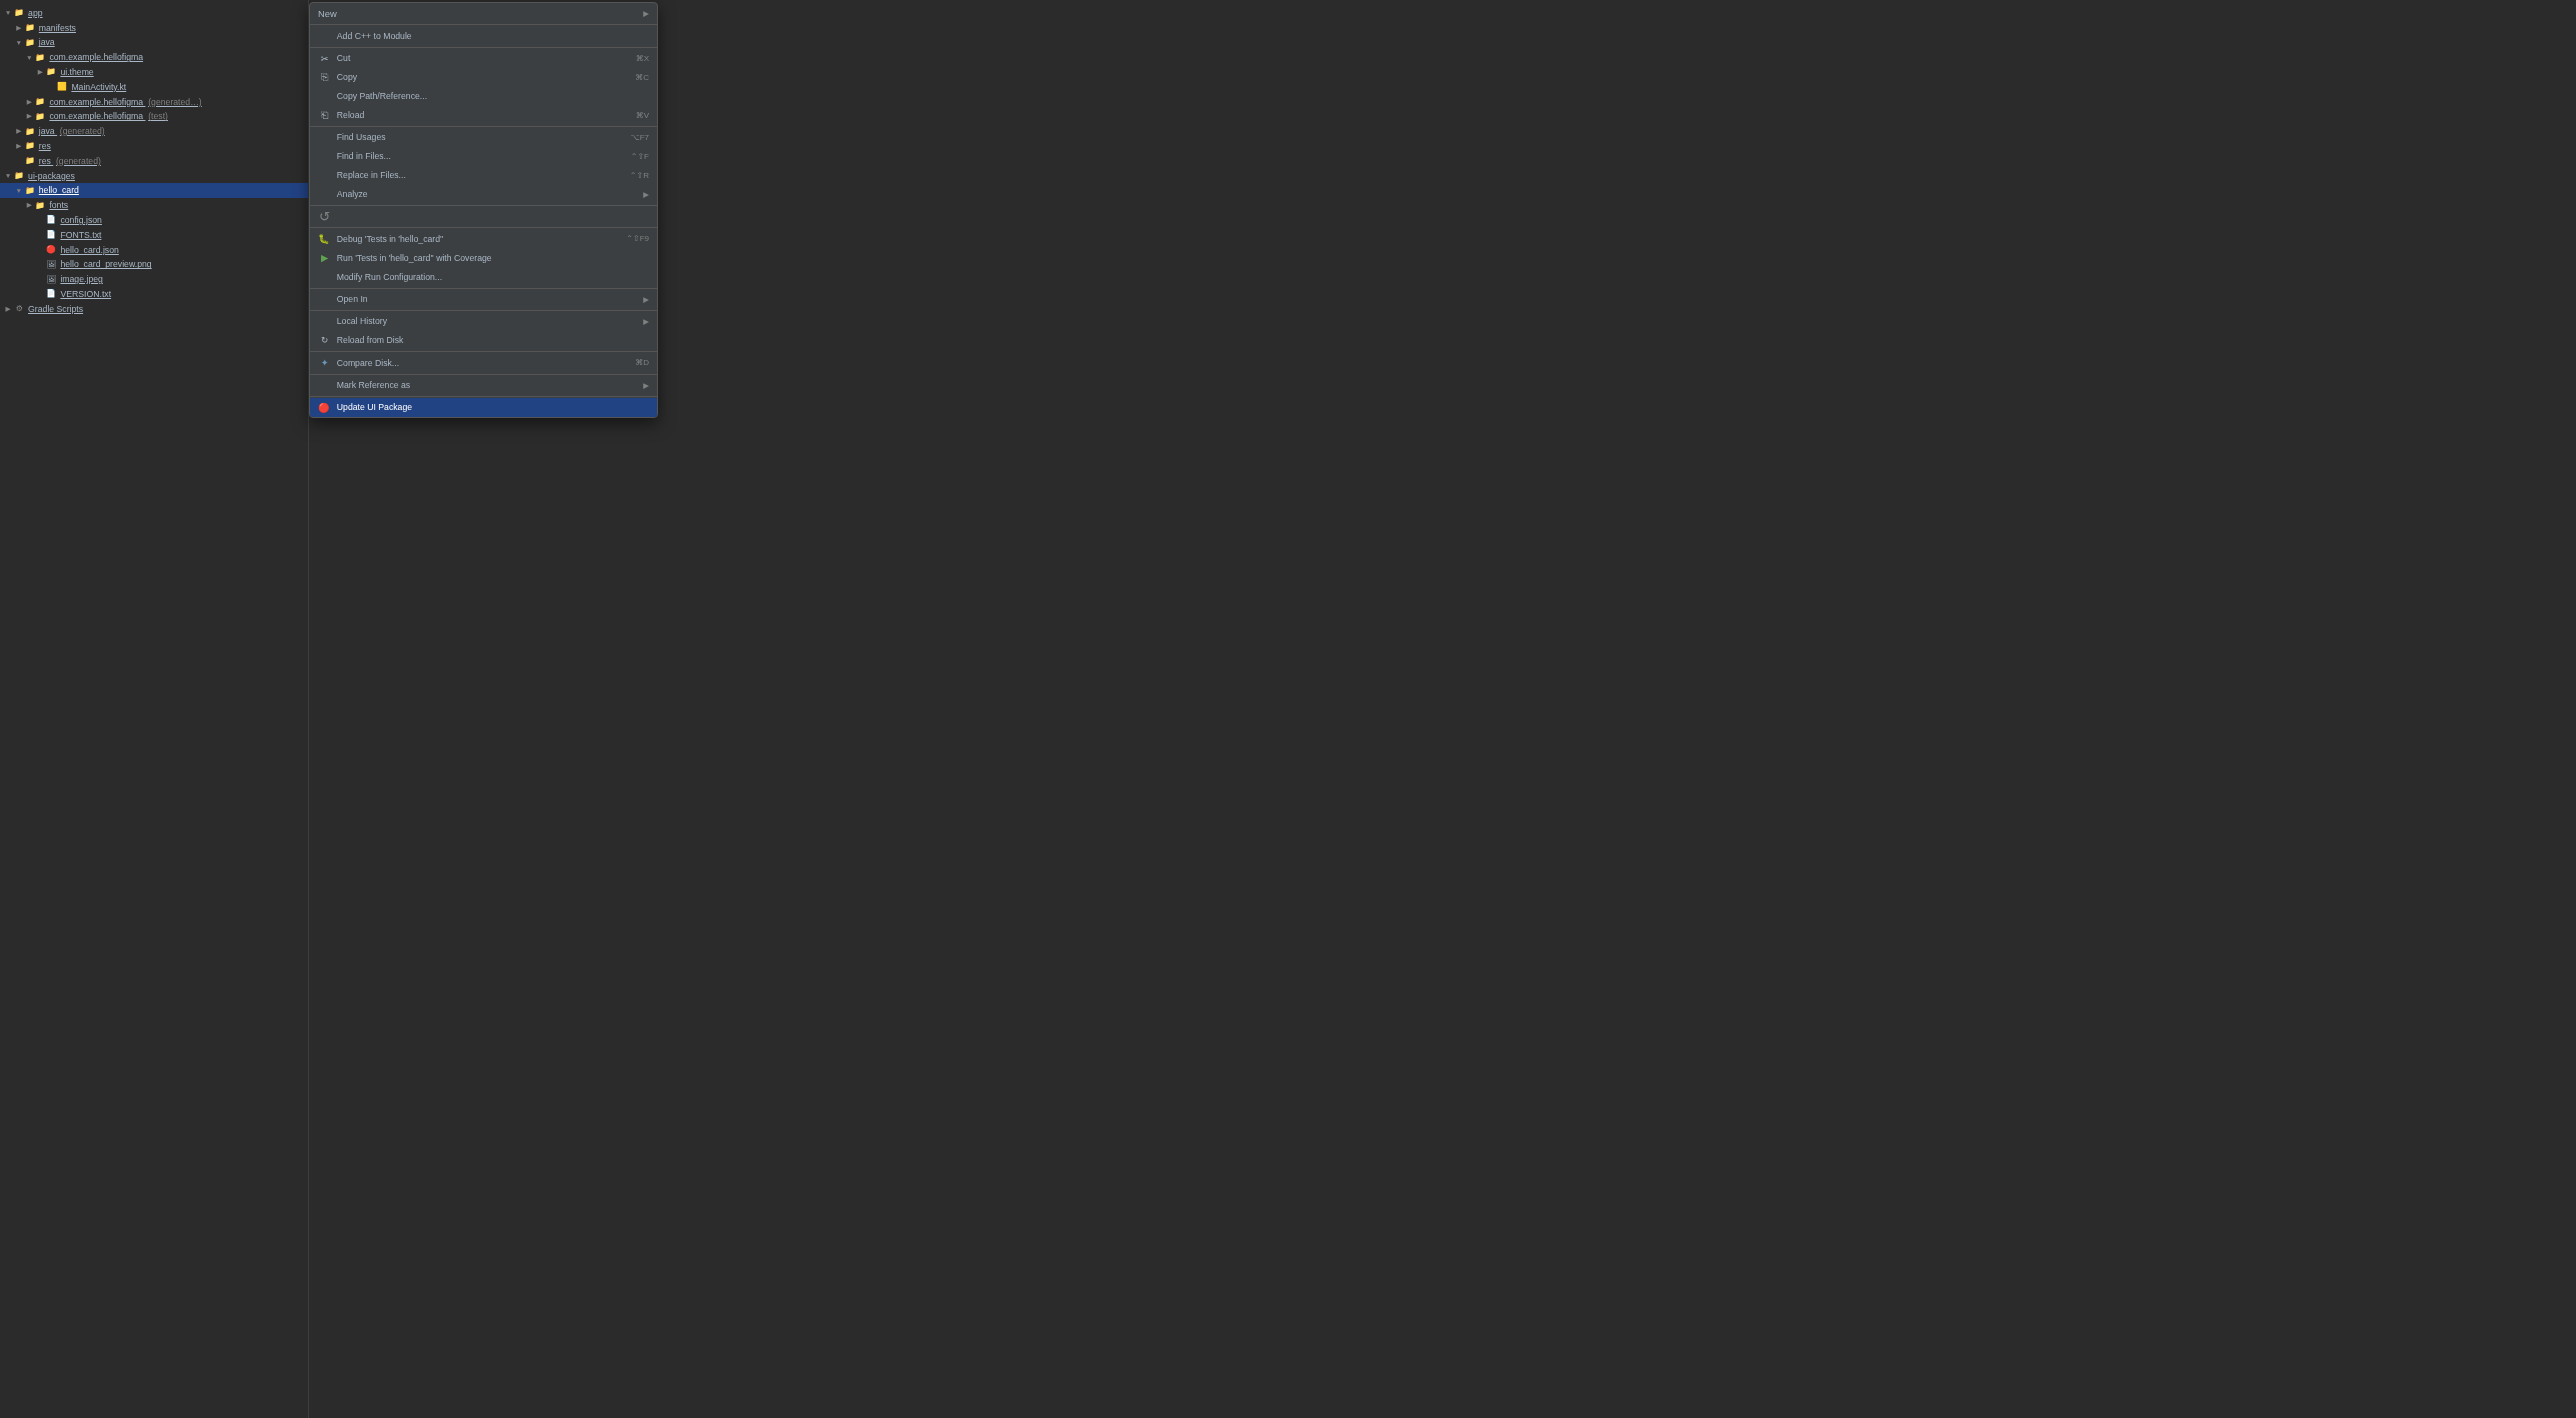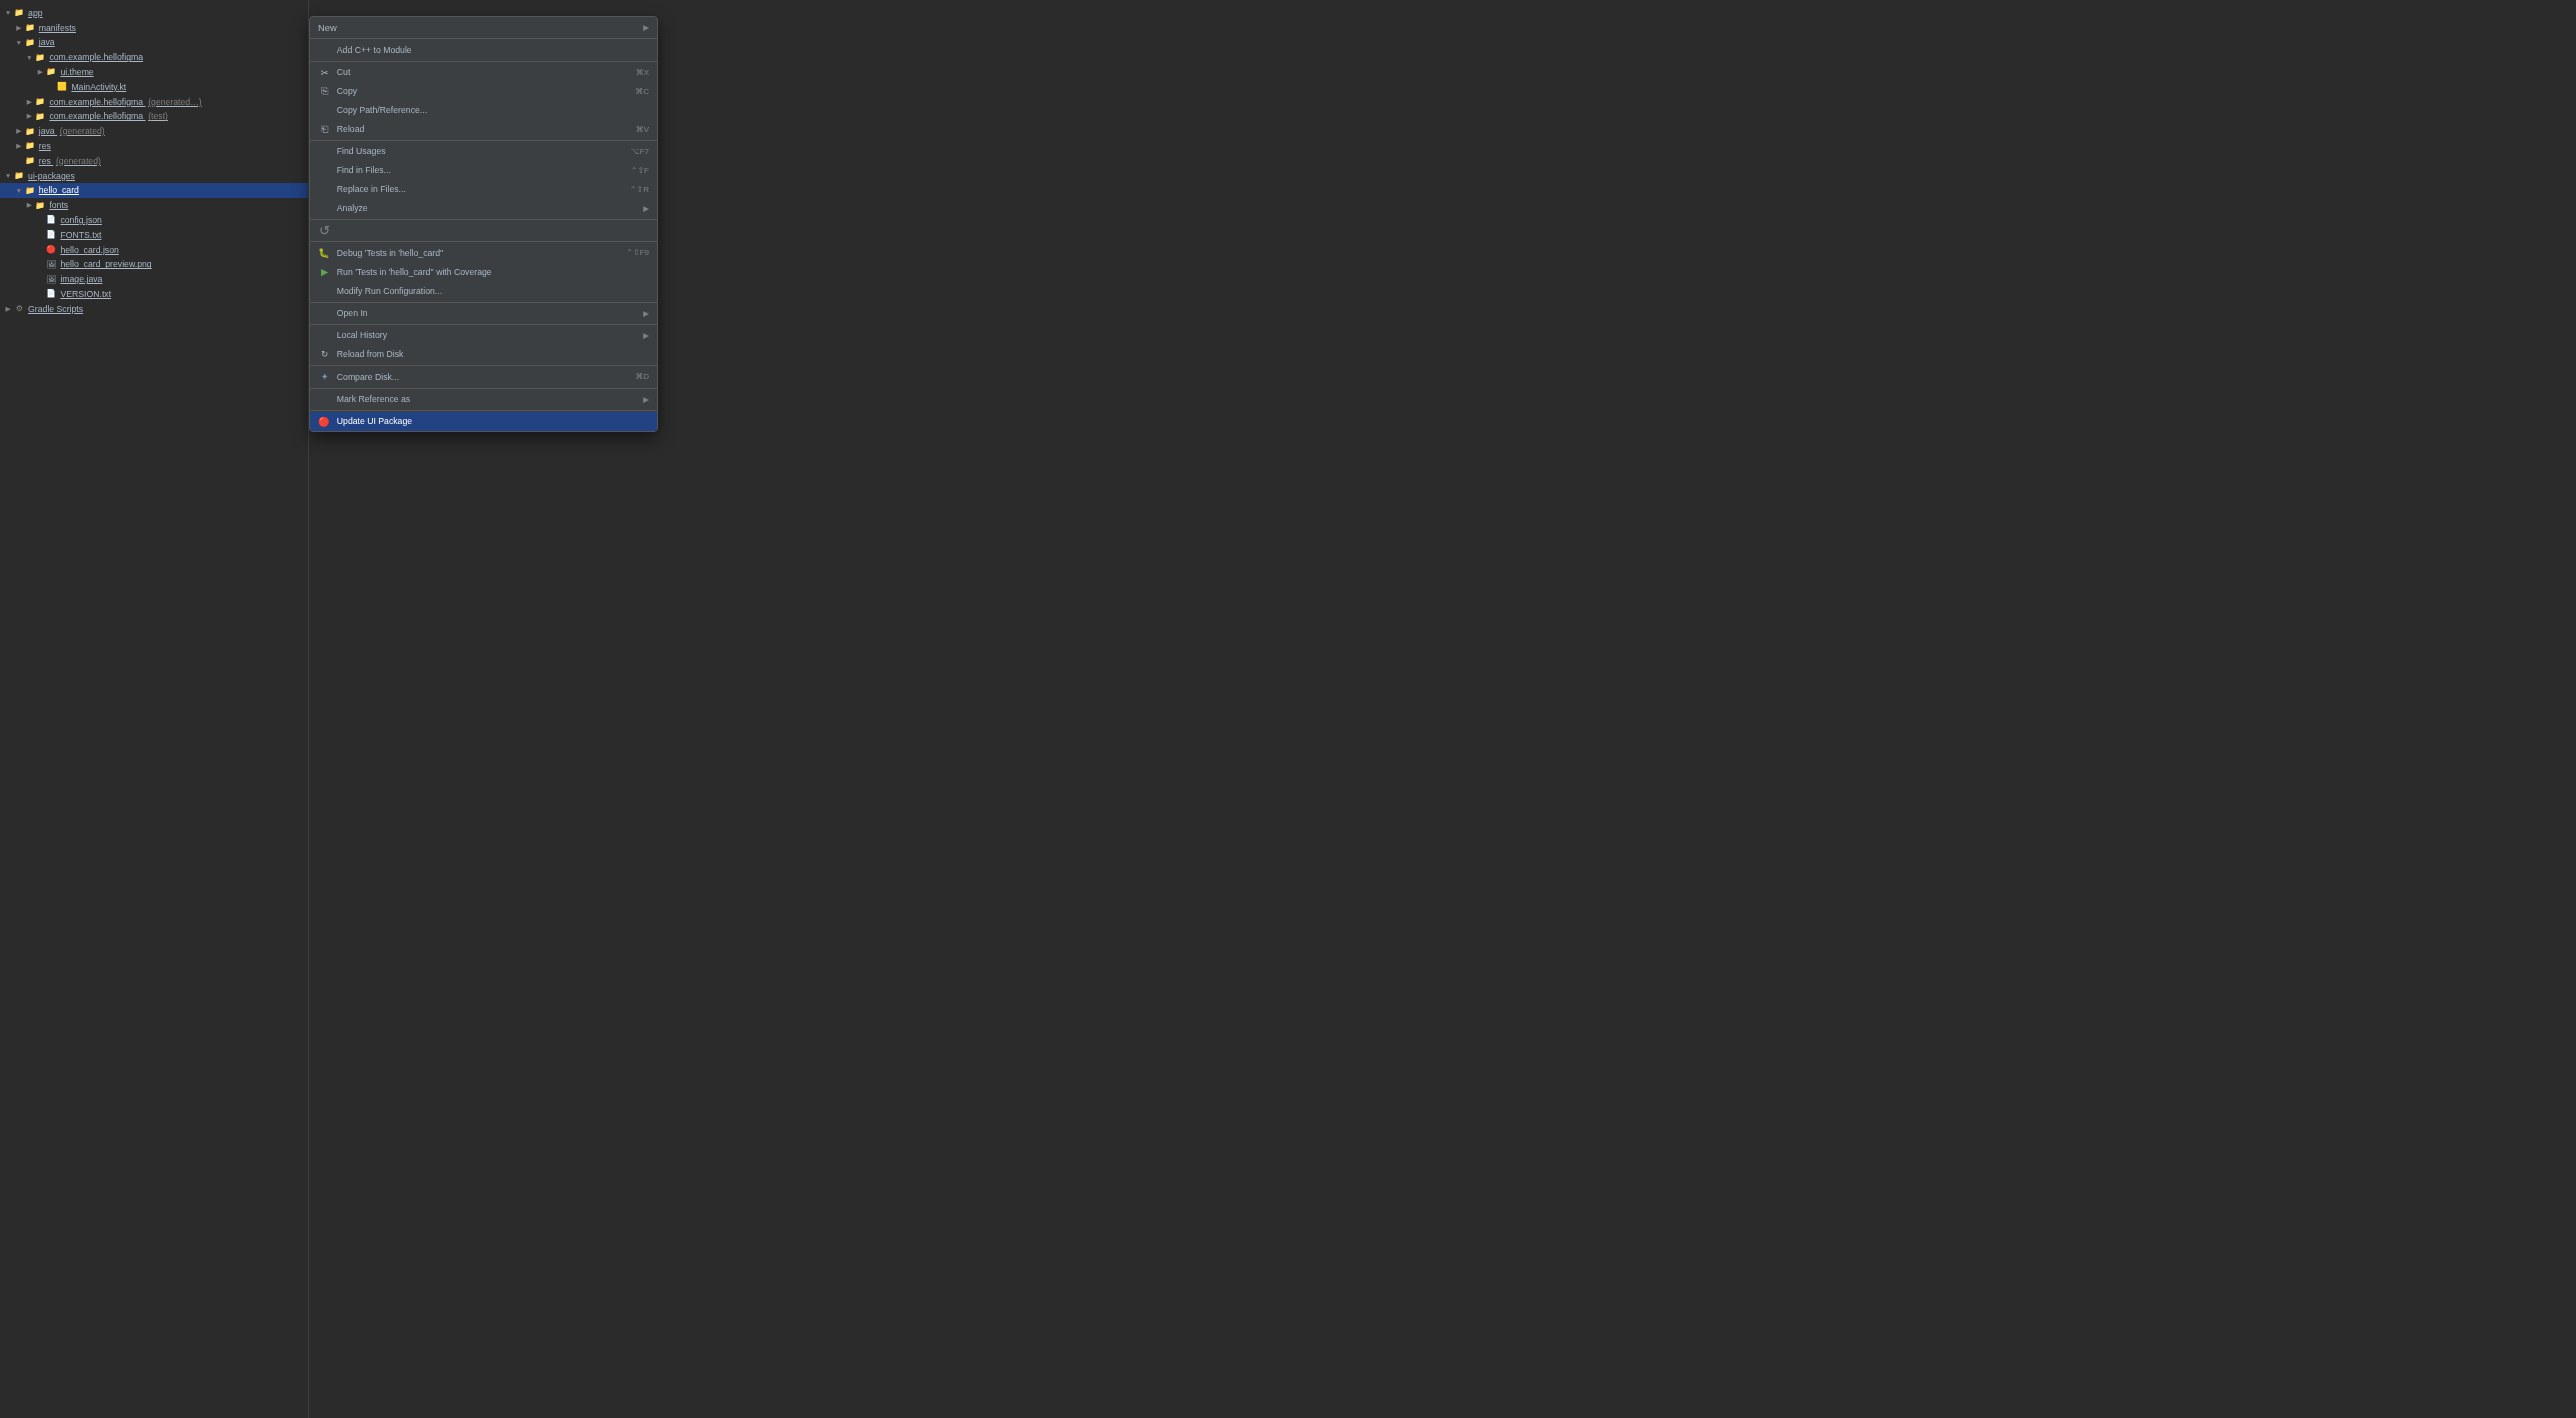--- a/index.html
+++ b/index.html
@@ -83,21 +83,21 @@
     }
 
     
     .folder-icon { color: #8a7c65; }
 
     
     .context-menu-wrapper {
       flex: 1;
       display: flex;
       align-items: flex-start;
-      padding-top: 16px;
+      padding-top: 2px;
     }
 
     .context-menu {
       background: #3c3f41;
       border: 0.7px solid #555555;
       border-radius: 4px;
       width: 349px;
       min-width: 349px;
       box-shadow: 0 5.4px 16px rgba(0,0,0,0.5);
       overflow: hidden;
@@ -325,21 +325,21 @@
     <span class="indent" style="width:35px"></span>
     <span class="chevron" style="width:10.7px"></span>
     <span class="icon" style="color:#a9b7c6">🖼</span>
     <span class="label">hello_card_preview.png</span>
   </div>
 
   <div class="tree-item">
     <span class="indent" style="width:35px"></span>
     <span class="chevron" style="width:10.7px"></span>
     <span class="icon" style="color:#a9b7c6">🖼</span>
-    <span class="label">image.java</span>
+    <span class="label">image.jpeg</span>
   </div>
 
   <div class="tree-item">
     <span class="indent" style="width:35px"></span>
     <span class="chevron" style="width:10.7px"></span>
     <span class="icon" style="color:#a9b7c6">📄</span>
     <span class="label">VERSION.txt</span>
   </div>
 
   <div class="tree-item">

